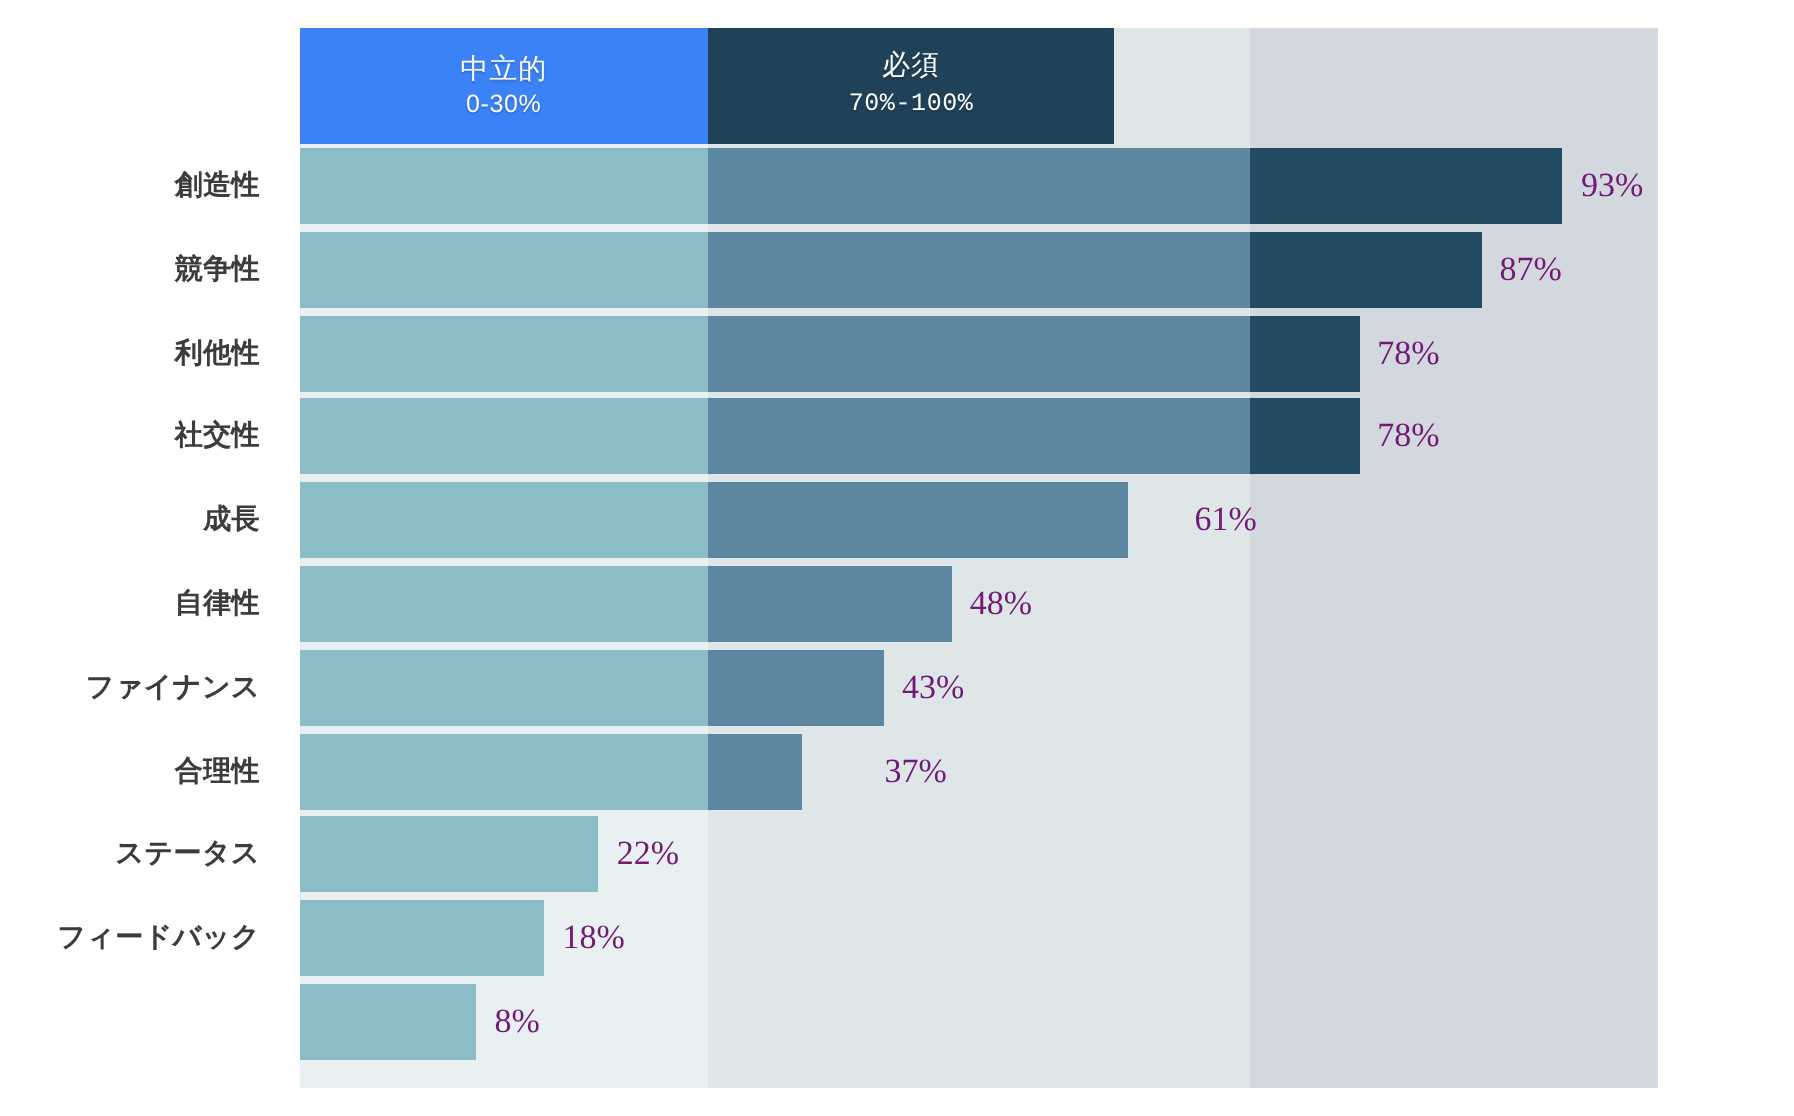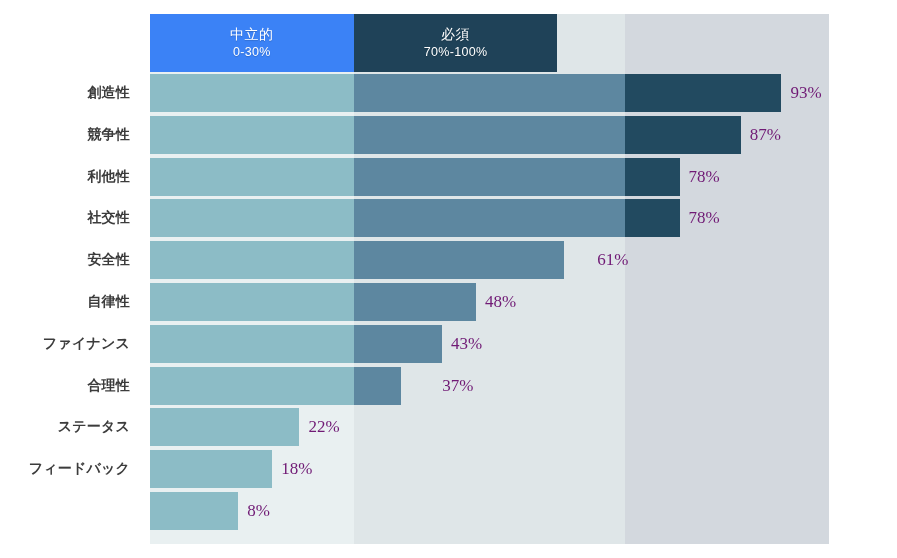--- a/index.html
+++ b/index.html
@@ -62,21 +62,21 @@
     display: flex;
     flex-direction: column;
     align-items: center;
     justify-content: center;
     color: #ffffff;
     text-shadow: 0 1px 1px rgba(0,0,0,0.18);
     line-height: 1.35;
   }
   .hdr.h1 { width: 30%; background: #3b82f6; }
   .hdr.h2 { width: 40%; background: #5d87a0; }
-  .hdr.h3 { width: 30%; background: #1f4258; }
+  .hdr.h3 { width: 30%; background: #1f4258; font-family: Liberation Mono, monospace; }
   .hdr-title {
     font-size: 14px;
     font-weight: 400;
     letter-spacing: 0.5px;
   }
   .hdr-range {
     font-size: 12.5px;
     font-weight: 400;
     letter-spacing: 0.3px;
   }
@@ -151,21 +151,21 @@
 </head>
 <body>
 
 <div id="chart-root">
 
   <div class="labels">
       <div class="cat">創造性</div>
       <div class="cat">競争性</div>
       <div class="cat">利他性</div>
       <div class="cat">社交性</div>
-      <div class="cat">安全性</div>
+      <div class="cat">成長</div>
       <div class="cat">自律性</div>
       <div class="cat">ファイナンス</div>
       <div class="cat">合理性</div>
       <div class="cat">ステータス</div>
       <div class="cat">フィードバック</div>
     </div>
 
   <div class="plot">
 
     <div class="zones">

